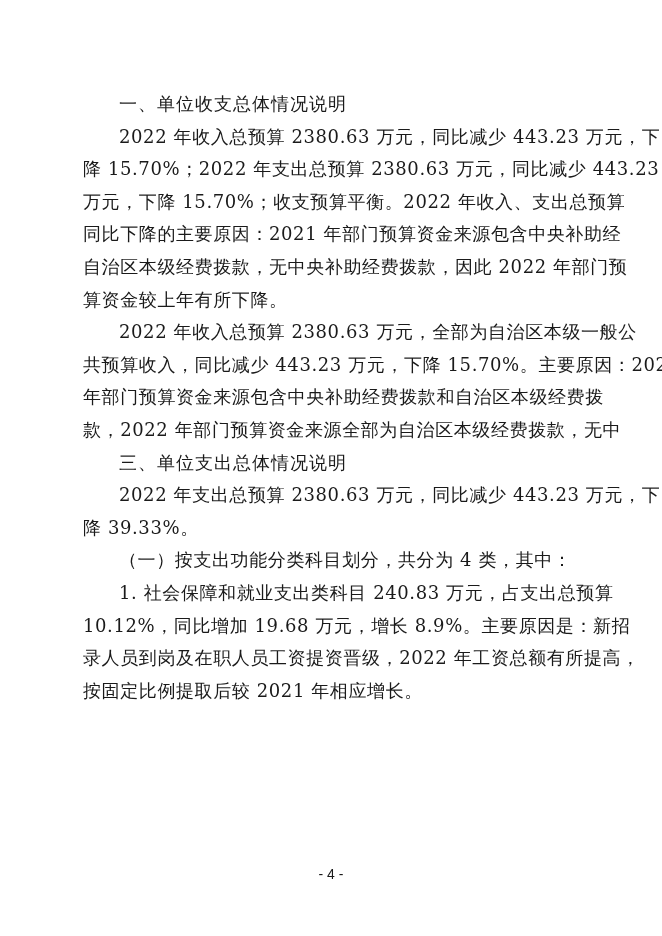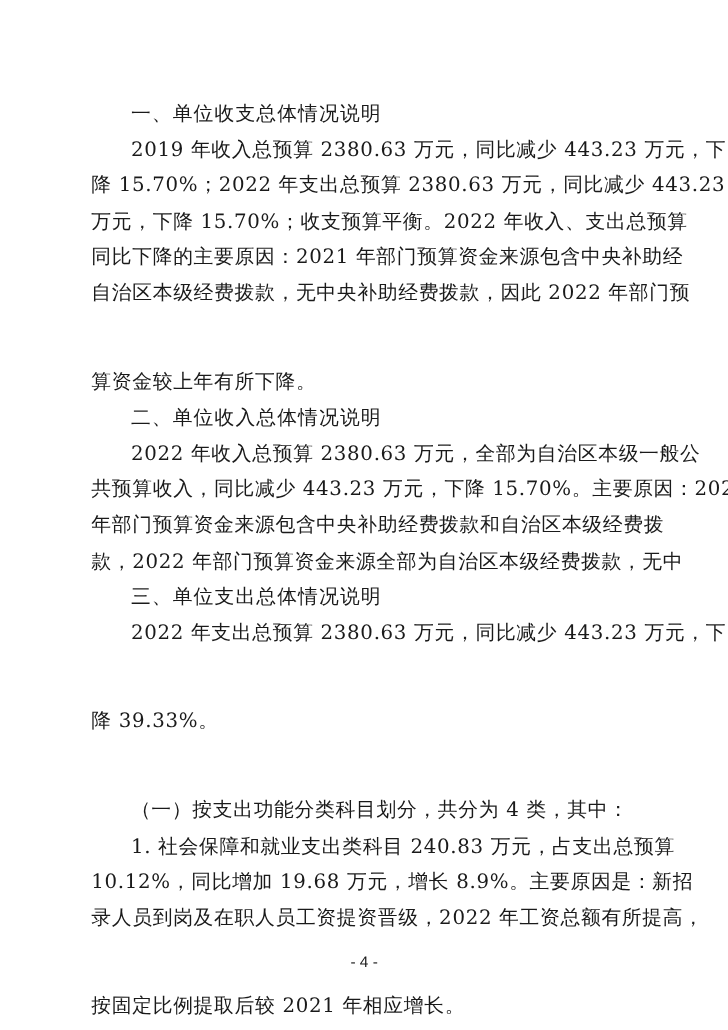--- a/index.html
+++ b/index.html
@@ -1,41 +1,40 @@
 <!DOCTYPE html>
 <html><head>
   <meta charset="utf-8">
   <style>
     html, body { margin: 0; padding: 0; background: #ffffff; }
     body { width: 662px; height: 936px; position: relative; overflow: hidden;
       font-family: "DejaVu Serif", "Liberation Serif", serif; color: #1a1a1a; }
     .page { position: absolute; left: 83px; top: 88px; width: 503px; }
     .line { height: 32.6px; line-height: 32.6px; font-size: 18px; white-space: nowrap;
       text-align: justify; text-align-last: justify; letter-spacing: 0.6px; }
-    .line.last { text-align-last: left; margin-top: 48px; }
+    .line.last { text-align-last: left; }
     .indent { padding-left: 36px; }
     .heading { font-family: "DejaVu Sans", "Liberation Sans", sans-serif; font-weight: normal;
       text-align-last: left; letter-spacing: 1px; }
     .sub { font-weight: normal; }
     .footer { position: absolute; left: 0; width: 662px; top: 866px; text-align: center;
       font-size: 14px; font-family: "Liberation Sans", sans-serif; }
   </style>
 </head>
 <body>
 
 <div class="page">
   <div class="line heading indent">一、单位收支总体情况说明</div>
-  <div class="line indent">2019 年收入总预算 2380.63 万元，同比减少 443.23 万元，下</div>
+  <div class="line indent">2022 年收入总预算 2380.63 万元，同比减少 443.23 万元，下</div>
   <div class="line">降 15.70%；2022 年支出总预算 2380.63 万元，同比减少 443.23</div>
   <div class="line">万元，下降 15.70%；收支预算平衡。2022 年收入、支出总预算</div>
   <div class="line">同比下降的主要原因：2021 年部门预算资金来源包含中央补助经</div>
   <div class="line">自治区本级经费拨款，无中央补助经费拨款，因此 2022 年部门预</div>
   <div class="line last">算资金较上年有所下降。</div>
 
-  <div class="line heading indent">二、单位收入总体情况说明</div>
   <div class="line indent">2022 年收入总预算 2380.63 万元，全部为自治区本级一般公</div>
   <div class="line">共预算收入，同比减少 443.23 万元，下降 15.70%。主要原因：2021</div>
   <div class="line">年部门预算资金来源包含中央补助经费拨款和自治区本级经费拨</div>
   <div class="line">款，2022 年部门预算资金来源全部为自治区本级经费拨款，无中</div>
 
   <div class="line heading indent">三、单位支出总体情况说明</div>
   <div class="line indent">2022 年支出总预算 2380.63 万元，同比减少 443.23 万元，下</div>
   <div class="line last">降 39.33%。</div>
   <div class="line sub indent last">（一）按支出功能分类科目划分，共分为 4 类，其中：</div>
   <div class="line indent">1. 社会保障和就业支出类科目 240.83 万元，占支出总预算</div>

